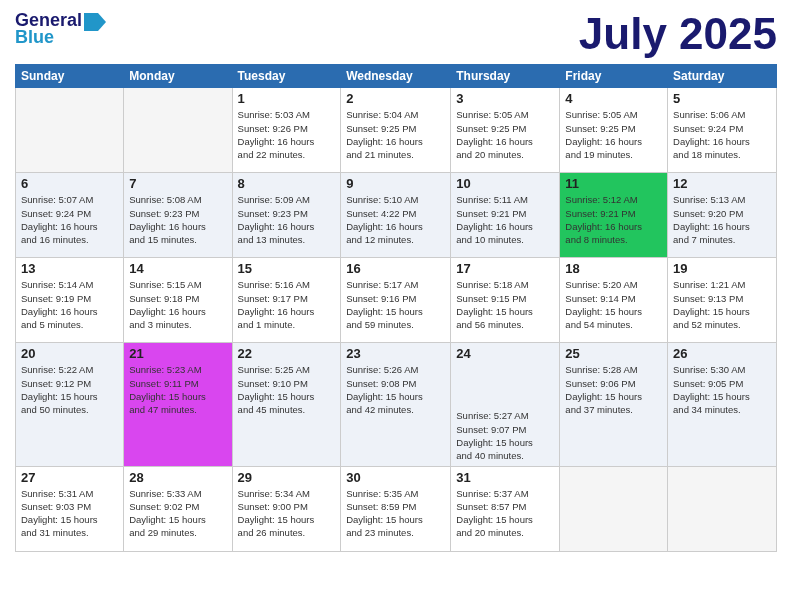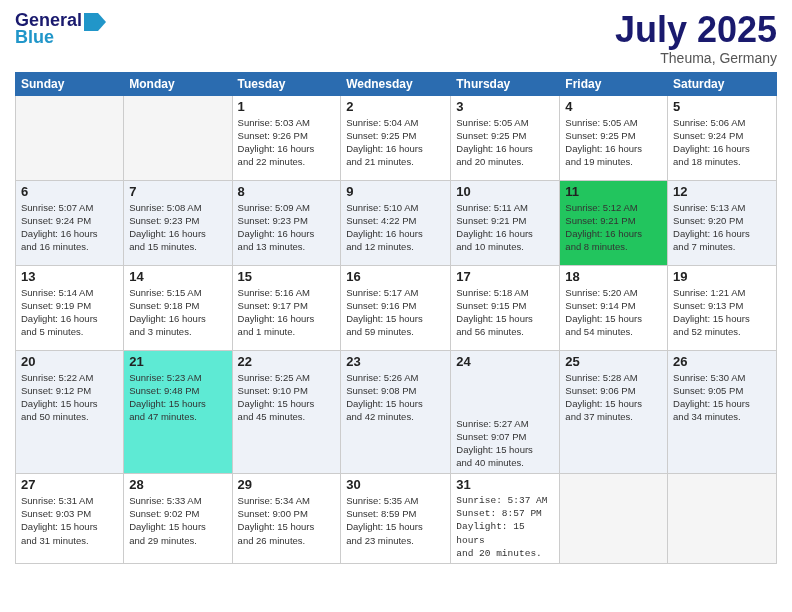--- a/index.html
+++ b/index.html
@@ -28,21 +28,21 @@
       align-items: flex-start;
     }
     .logo-row {
       display: flex;
       align-items: center;
     }
     .title-block {
       text-align: right;
     }
     .month-title {
-      font-size: 36px;
+      font-size: 44px;
       font-weight: bold;
       color: #1a1a6e;
       line-height: 1.1;
     }
     .location {
       font-size: 14px;
       color: #555;
     }
     .calendar {
       width: 100%;
@@ -97,21 +97,20 @@
       <div class="logo-row">
         <span style="font-size:18px;font-weight:bold;color:#1a1a6e;">General</span>
         <svg width="22" height="18" viewBox="0 0 22 18" style="margin-left:2px;margin-top:2px;">
           <polygon points="0,0 14,0 22,9 14,18 0,18" fill="#2196c9"></polygon>
         </svg>
       </div>
       <span style="font-size:18px;font-weight:bold;color:#2196c9;margin-top:-4px;">Blue</span>
     </div>
     <div class="title-block">
       <div class="month-title">July 2025</div>
-      <div class="location">Theuma, Germany</div>
     </div>
   </div>
 
   <table class="calendar">
     <thead>
       <tr>
         <th>Sunday</th>
         <th>Monday</th>
         <th>Tuesday</th>
         <th>Wednesday</th>
@@ -263,24 +262,24 @@
           </td>
         </tr>
         <tr>
           <td style="background: rgb(238, 242, 248);">
             <div class="day-num">20</div>
             <div class="day-info" style="white-space: pre-line;">Sunrise: 5:22 AM
 Sunset: 9:12 PM
 Daylight: 15 hours
 and 50 minutes.</div>
           </td>
-          <td style="background: #5eead4;">
+          <td style="background: #d946ef;">
             <div class="day-num">21</div>
             <div class="day-info" style="white-space: pre-line;">Sunrise: 5:23 AM
-Sunset: 9:48 PM
+Sunset: 9:11 PM
 Daylight: 15 hours
 and 47 minutes.</div>
           </td>
           <td style="background: rgb(238, 242, 248);">
             <div class="day-num">22</div>
             <div class="day-info" style="white-space: pre-line;">Sunrise: 5:25 AM
 Sunset: 9:10 PM
 Daylight: 15 hours
 and 45 minutes.</div>
           </td>
@@ -337,21 +336,21 @@
           </td>
           <td style="background: rgb(255, 255, 255);">
             <div class="day-num">30</div>
             <div class="day-info" style="white-space: pre-line;">Sunrise: 5:35 AM
 Sunset: 8:59 PM
 Daylight: 15 hours
 and 23 minutes.</div>
           </td>
           <td style="background: rgb(255, 255, 255);">
             <div class="day-num">31</div>
-            <div class="day-info" style="white-space: pre-line; font-family: Liberation Mono, monospace;">Sunrise: 5:37 AM
+            <div class="day-info" style="white-space: pre-line;">Sunrise: 5:37 AM
 Sunset: 8:57 PM
 Daylight: 15 hours
 and 20 minutes.</div>
           </td>
           <td class="empty" style="background: rgb(245, 245, 245);"></td>
           <td class="empty" style="background: rgb(245, 245, 245);"></td>
         </tr>
       </tbody>
   </table>
 </div>

